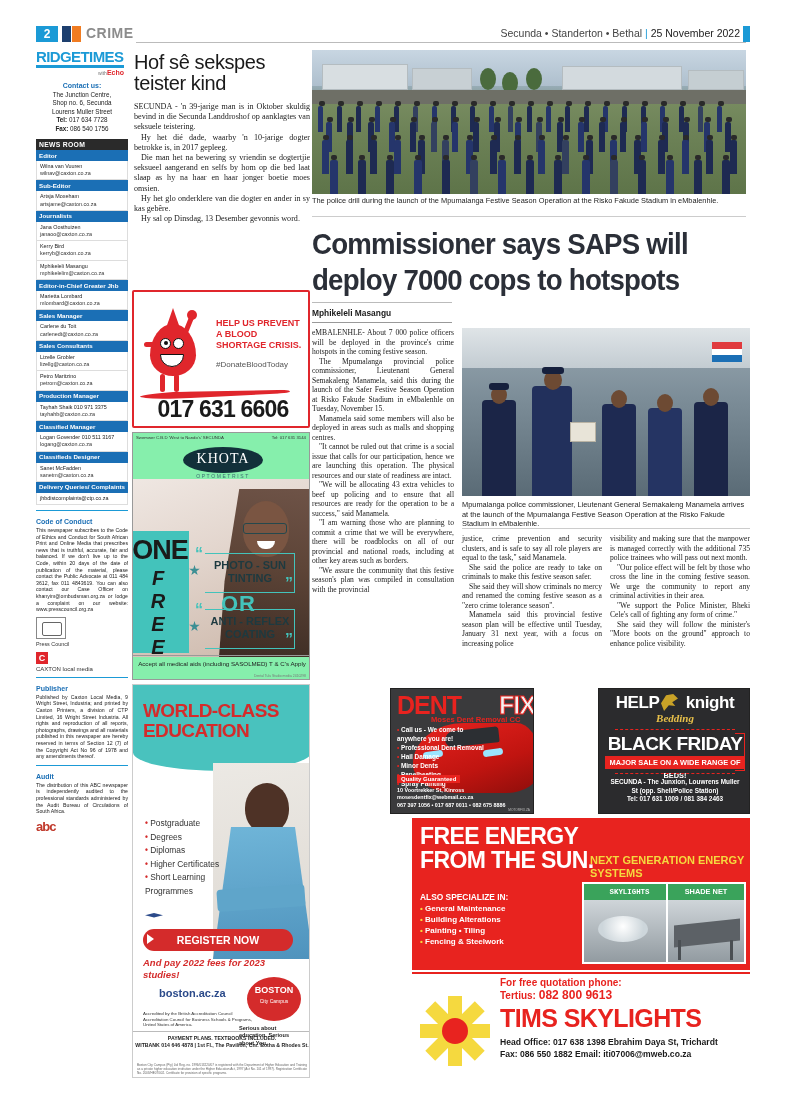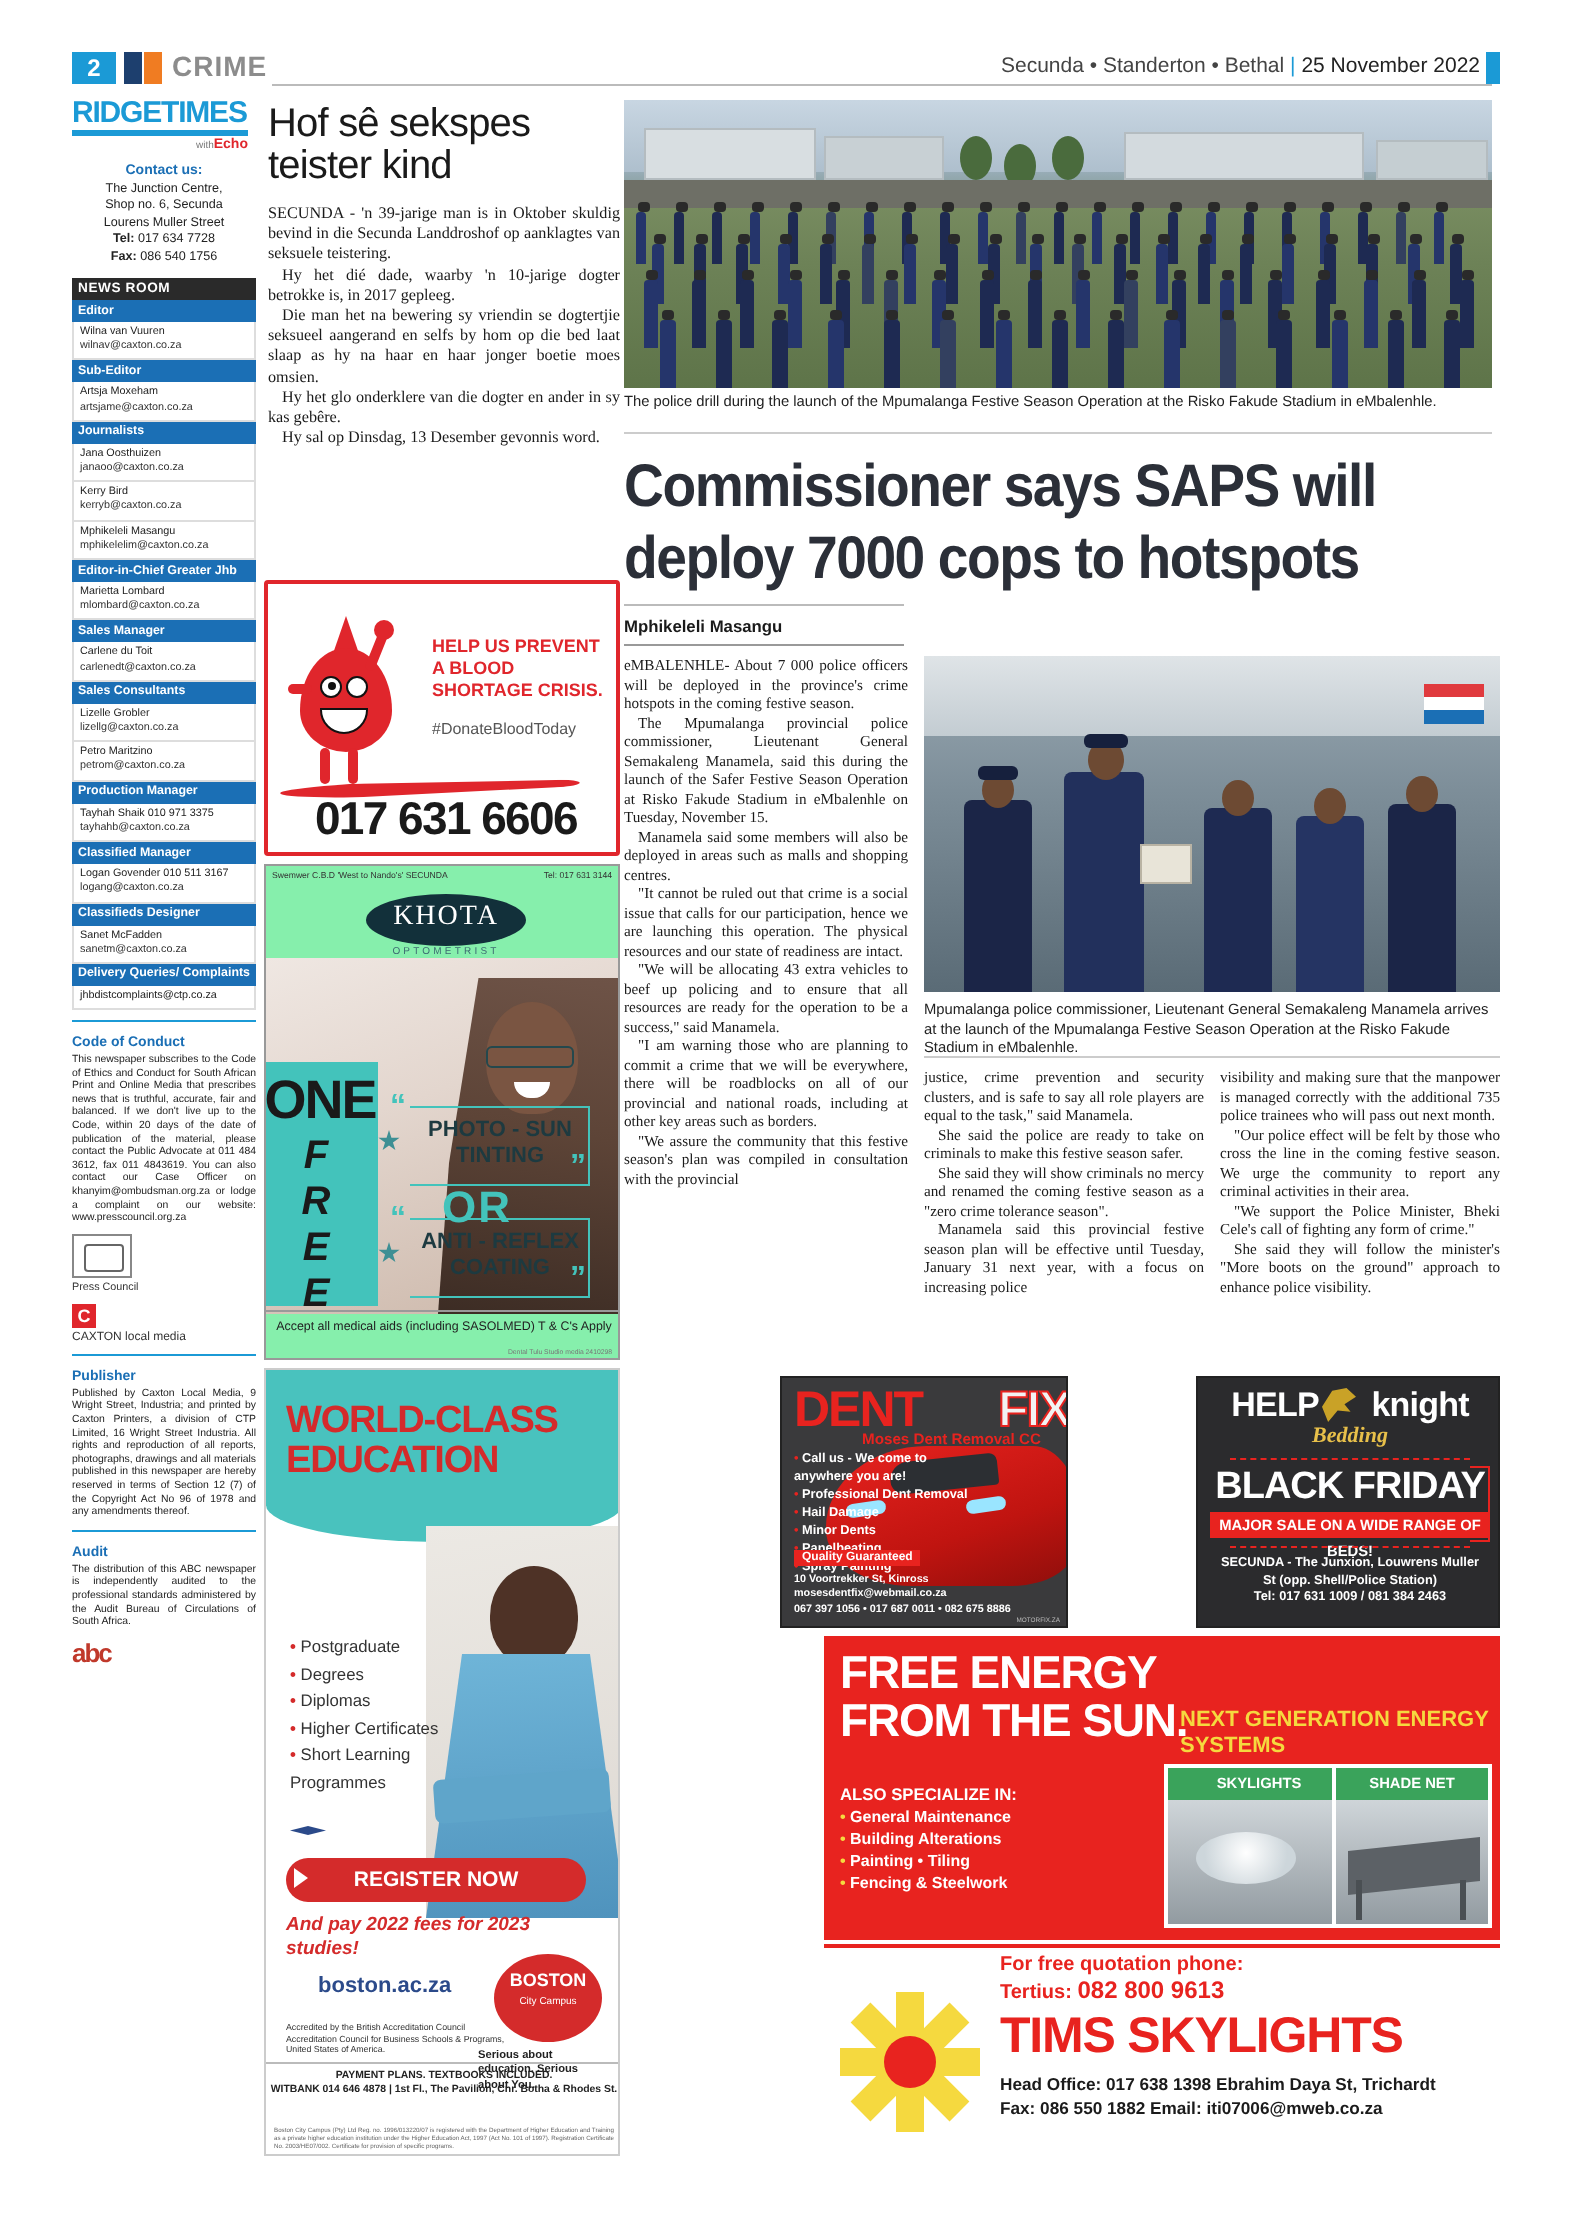--- a/index.html
+++ b/index.html
@@ -478,21 +478,21 @@
     letter-spacing:-0.6px;
   }
   .en-next {
     position:absolute; left:178px; top:36px; width:156px;
     font-size:11px; font-weight:bold; color:#f5d93f; line-height:13px;
   }
   .en-card {
     position:absolute; top:64px; height:82px; background:#111;
     border:2px solid #fff; overflow:hidden;
   }
-  .en-card.a { left:170px; width:95px; }
+  .en-card.a { left:170px; width:95px;font-family:Liberation Mono, monospace; }
   .en-card.b { left:254px; width:80px; }
   .en-card-title {
     position:absolute; left:0; top:0; width:100%; height:16px;
     background:#3aa35b; color:#fff; font-size:7.4px; font-weight:bold;
     text-align:center; line-height:16px;
   }
   .en-card-img { position:absolute; left:0; top:16px; width:100%; height:66px;
     background:linear-gradient(180deg,#cfd5d9 0%,#8e979d 100%);}
   .en-skylight { position:absolute; left:14px; top:16px; width:50px; height:26px;
     background:radial-gradient(circle at 50% 40%,#fff 0%,#cdd6db 70%); border-radius:50%;}

